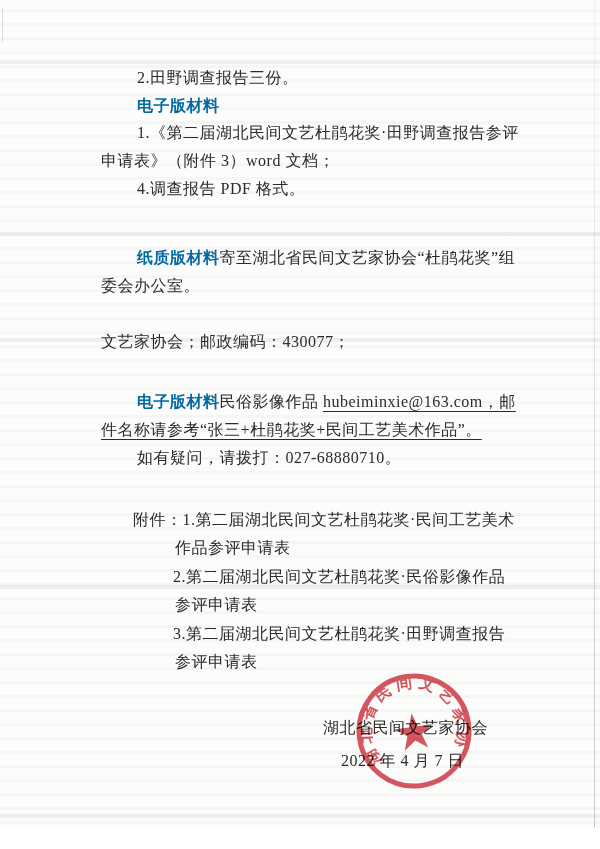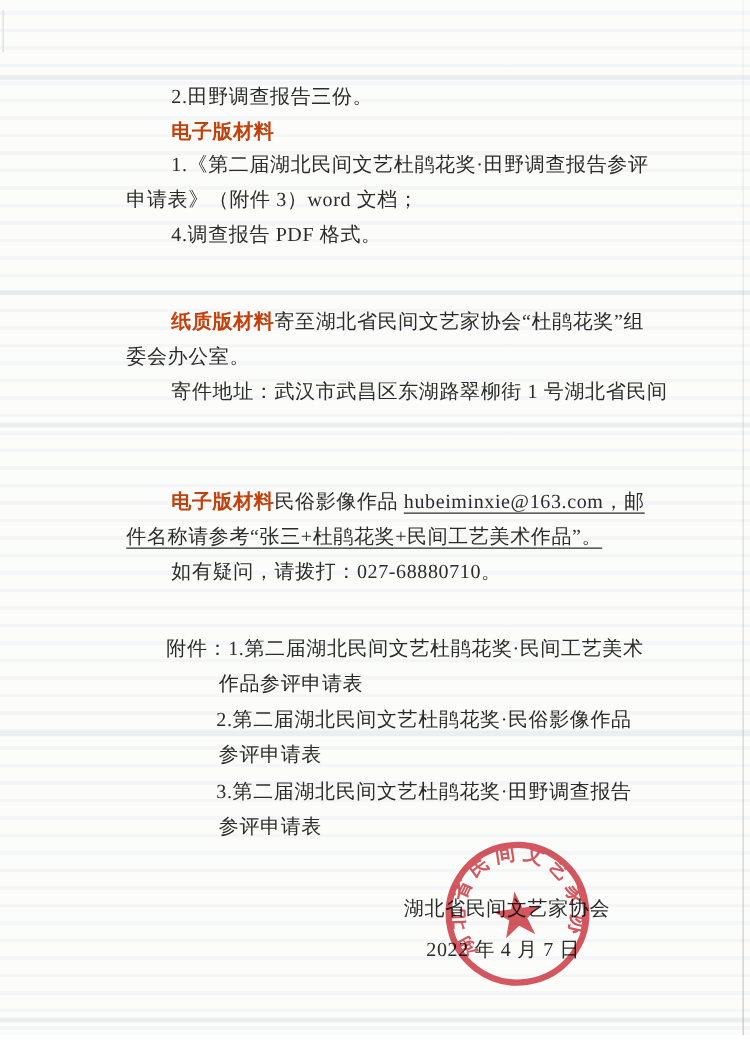--- a/index.html
+++ b/index.html
@@ -15,21 +15,21 @@
   .streak-strong{position:absolute;left:0;width:100%;height:4px;
       background:rgba(205,216,226,0.35);pointer-events:none;}
   .edge-right{position:absolute;top:0;left:594px;width:1px;height:100%;
       background:linear-gradient(180deg,rgba(190,190,190,0.15),rgba(160,160,160,0.55));}
   .edge-left{position:absolute;top:8px;left:2px;width:1px;height:34px;background:#d9dde0;}
   .bottom-band{position:absolute;left:0;top:831px;width:100%;height:18px;background:#ebebec;
       box-shadow:inset 0 2px 2px -1px rgba(0,0,0,0.12);}
   
   .ln{position:absolute;margin:0;font-size:16px;line-height:24px;color:#2b2b2b;
       white-space:nowrap;letter-spacing:0.5px;}
-  .bold{font-weight:700;color:#c2410c;}
+  .bold{font-weight:700;color:#0369a1;}
   .ul{text-decoration:underline;text-underline-offset:4px;text-decoration-thickness:1px;}
   
   .stamp{position:absolute;left:349px;top:666px;width:130px;height:130px;
       transform:rotate(-8deg);mix-blend-mode:multiply;opacity:0.88;}
   .stamp-ring{fill:none;stroke:#d2414b;stroke-width:5px;}
   .stamp-text{fill:#d2414b;font-size:16px;font-weight:700;letter-spacing:5px;
       font-family:"Liberation Serif","DejaVu Serif",serif;}
   .stamp-star{fill:#d2414b;}
 </style>
 </head>
@@ -48,21 +48,21 @@
 
   <p class="ln bold" style="top:94px;left:137px">电子版材料</p>
   <p class="ln" style="top:121px;left:137px">1.《第二届湖北民间文艺杜鹃花奖·田野调查报告参评</p>
   <p class="ln" style="top:149px;left:101px">申请表》（附件 3）word 文档；</p>
   <p class="ln" style="top:177px;left:137px">4.调查报告 PDF 格式。</p>
 
   <p class="ln" style="top:274px;left:101px">委会办公室。</p>
   <p class="ln" style="top:246px;left:137px">
     <span class="bold">纸质版材料</span><span>寄至湖北省民间文艺家协会“杜鹃花奖”组</span>
   </p>
-  <p class="ln" style="top:302px;left:137px">寄件地址：武汉市武昌区东湖路翠柳街 1 号湖北省民间</p>
+  <p class="ln" style="top:330px;left:101px">文艺家协会；邮政编码：430077；</p>
   <p class="ln" style="top:390px;left:137px">
     <span class="bold">电子版材料</span><span>民俗影像作品 </span><span class="ul">hubeiminxie@163.com，邮</span>
   </p>
   <p class="ln ul" style="top:418px;left:101px">件名称请参考“张三+杜鹃花奖+民间工艺美术作品”。</p>
   <p class="ln" style="top:446px;left:137px">如有疑问，请拨打：027-68880710。</p>
 
   <p class="ln" style="top:508px;left:133px">附件：1.第二届湖北民间文艺杜鹃花奖·民间工艺美术</p>
   <p class="ln" style="top:536px;left:175px">作品参评申请表</p>
   <p class="ln" style="top:565px;left:173px">2.第二届湖北民间文艺杜鹃花奖·民俗影像作品</p>
   <p class="ln" style="top:593px;left:175px">参评申请表</p>

